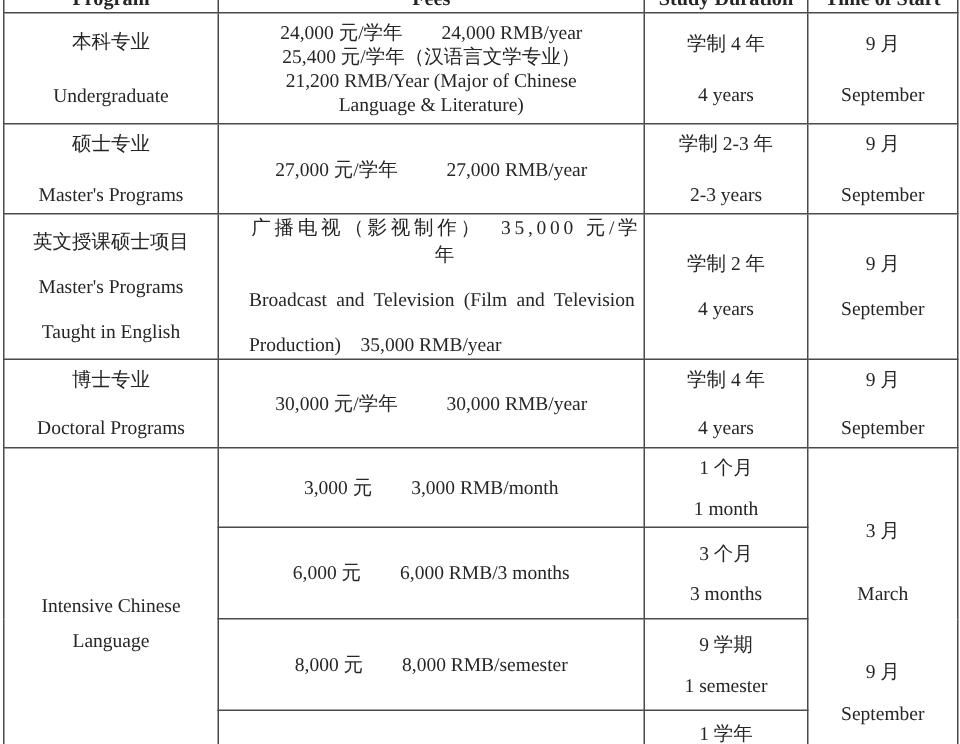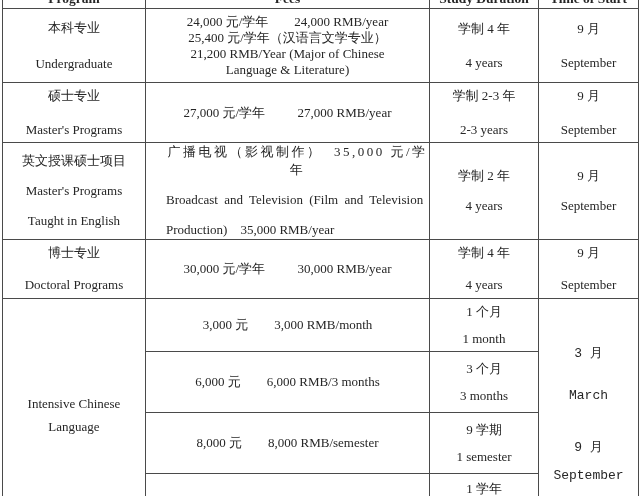--- a/index.html
+++ b/index.html
@@ -29,21 +29,21 @@
   .fees-top{vertical-align:top;padding-top:1px;}
   .fee-line{white-space:pre-wrap;font-family:Liberation Serif, serif;}
   .lh16{line-height:16px;}
   .stack-left{display:grid;justify-items:start;margin-left:20px;}
   .stack-left>div{min-height:18px;}
   .jz{letter-spacing:2.5px;white-space:pre-wrap;}   
   .jw{word-spacing:3px;white-space:pre-wrap;}       
   
   .prog-merged{vertical-align:top;padding-top:57px;}
   .start-merged{vertical-align:top;padding-top:56px;}
-  .start-merged div{min-height:18px;font-family:Liberation Mono, monospace;}
+  .start-merged div{min-height:18px;}
   .mt11{margin-top:24px}.mt34{margin-top:34px}.mt10{margin-top:10px}
 </style>
 </head>
 <body>
 
 <div class="screen">
   <table class="tbl">
     <colgroup>
       <col style="width:143px">
         <col style="width:284px">

